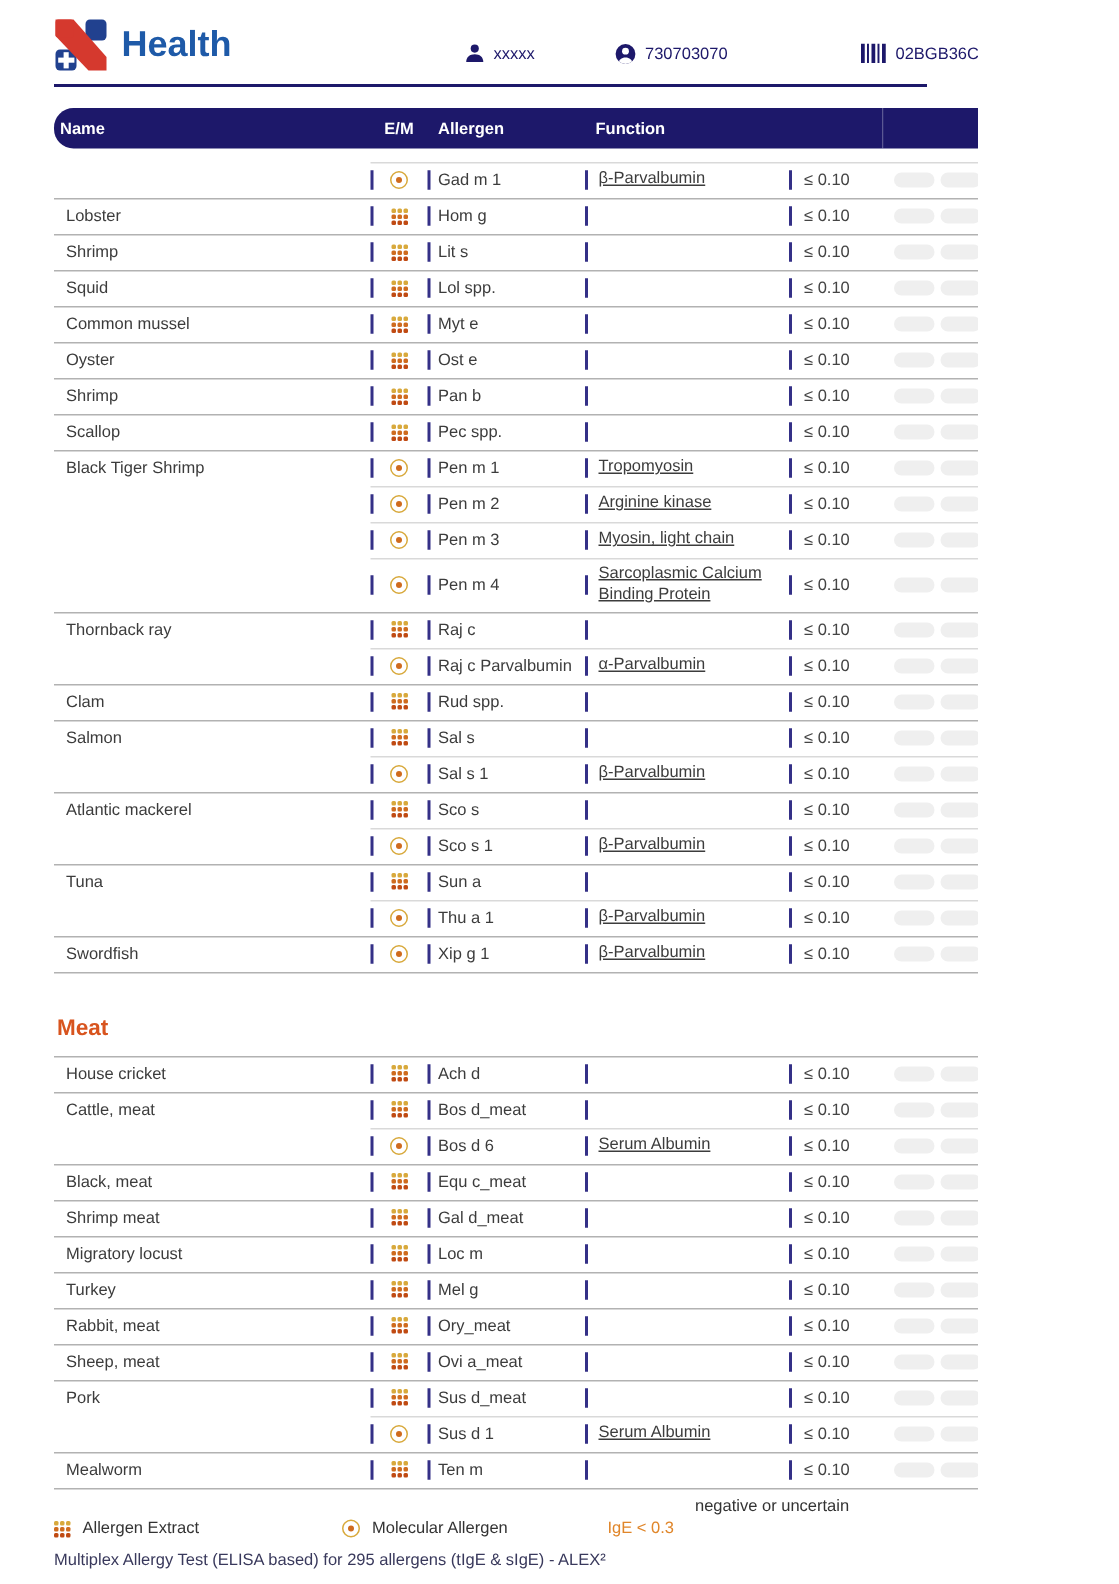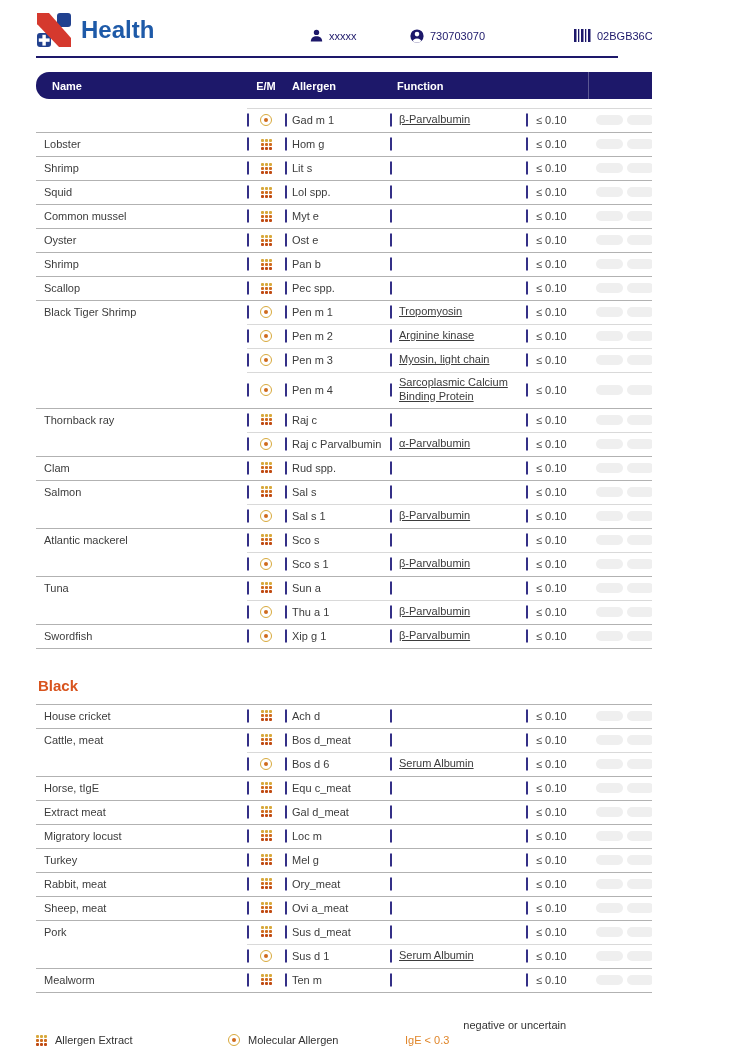--- a/index.html
+++ b/index.html
@@ -17,21 +17,21 @@
   .brand-name{font-size:24px;font-weight:bold;color:var(--brand-blue);}
   .meta{position:absolute;top:17px;display:flex;align-items:center;gap:6px;
         color:var(--navy);font-size:11px;}
   .m1{left:274px}.m2{left:374px}.m3{left:538px}.m4{left:630px}
   .head-rule{position:absolute;left:36px;right:34px;top:56px;height:2px;background:var(--navy);}
 
   
   .tgrid{display:grid;grid-template-columns:211px 38px 105px 136px 62px 1fr;}
   .thead{position:absolute;top:72px;left:36px;width:676px;height:27px;background:var(--navy);
          border-radius:13px;color:#fff;font-size:11px;font-weight:bold;align-items:center;}
-  .thead .h-name{padding-left:16px;}
+  .thead .h-name{padding-left:4px;}
   .thead .h-em{text-align:center;}
   .thead .h-allergen,.thead .h-function{padding-left:7px;}
   .thead .h-unit{height:100%;display:flex;align-items:center;justify-content:flex-end;
                  padding-right:14px;border-left:1px solid rgba(255,255,255,.28);
                  box-sizing:border-box;border-radius:0 13px 13px 0;}
   .sub{font-size:8px;vertical-align:-2px;}
 
   
   #table-body{position:absolute;top:108px;left:36px;width:676px;}
   .section{border-bottom:1px solid var(--sep-full);}
@@ -825,21 +825,21 @@
             <span class="txt">≤ 0.10</span>
     </div>
     <div class="cell bars">
             <i></i>
             <i></i>
             <i></i>
             <i></i>
           </div>
   </div>
 </div>
-  <div class="section-title">Black</div>
+  <div class="section-title">Meat</div>
 <div class="section">
   <div class="trow tgrid sep-full">
     <div class="cell name">House cricket</div>
     <div class="cell em">
       <span class="tick"></span>
       <span class="emicon icon-extract">
               <b></b>
               <b></b>
               <b></b>
               <b></b>
@@ -926,21 +926,21 @@
     </div>
     <div class="cell bars">
             <i></i>
             <i></i>
             <i></i>
             <i></i>
           </div>
   </div>
 
   <div class="trow tgrid sep-full">
-    <div class="cell name">Horse, tIgE</div>
+    <div class="cell name">Black, meat</div>
     <div class="cell em">
       <span class="tick"></span>
       <span class="emicon icon-extract">
               <b></b>
               <b></b>
               <b></b>
               <b></b>
               <b></b>
               <b></b>
               <b></b>
@@ -962,21 +962,21 @@
     </div>
     <div class="cell bars">
             <i></i>
             <i></i>
             <i></i>
             <i></i>
           </div>
   </div>
 
   <div class="trow tgrid sep-full">
-    <div class="cell name">Extract meat</div>
+    <div class="cell name">Shrimp meat</div>
     <div class="cell em">
       <span class="tick"></span>
       <span class="emicon icon-extract">
               <b></b>
               <b></b>
               <b></b>
               <b></b>
               <b></b>
               <b></b>
               <b></b>
@@ -1266,15 +1266,16 @@
       </div>
       <div class="legend-item li-2">
         <span class="icon-molecular"></span>
         <span>Molecular Allergen</span>
       </div>
       <div class="legend-item">
         <span class="ige">IgE &lt; 0.3</span>
         <span>negative or uncertain</span>
       </div>
     </div>
+    <div class="footnote">Multiplex Allergy Test (ELISA based) for 295 allergens (tIgE &amp; sIgE) - ALEX²</div>
   </div>
 
 </div>
 
 </body></html>

